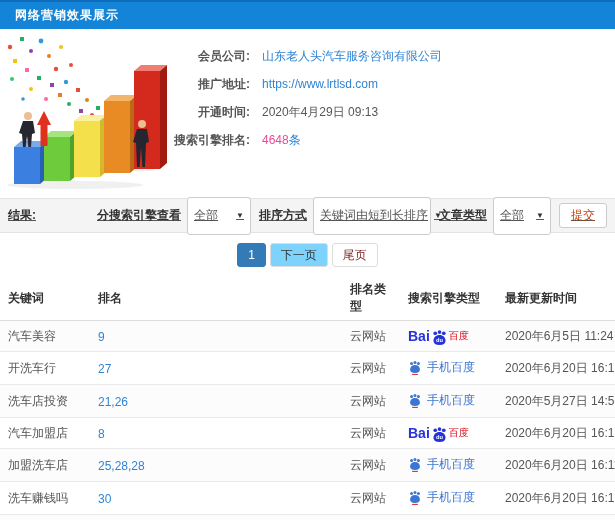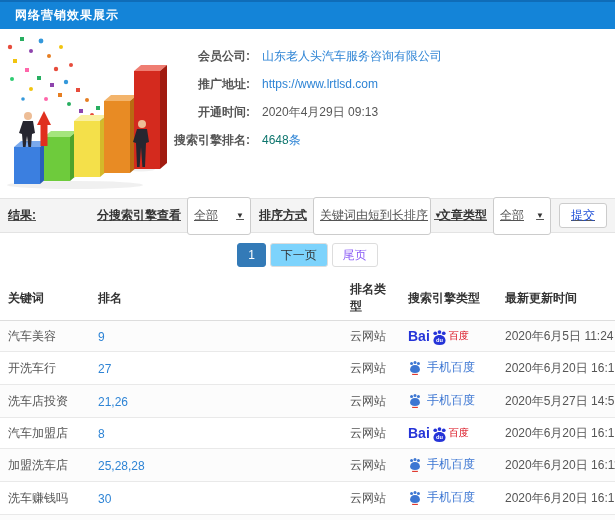--- a/index.html
+++ b/index.html
@@ -13,47 +13,47 @@
 
   
   .info-section { display:flex; height:169px; }
   .clipart { width:190px; height:165px; flex:0 0 190px; }
   .info-rows { flex:1; padding-top:20px; }
   .info-row { display:flex; margin-bottom:14px; line-height:14px; }
   .info-label { width:60px; flex:0 0 60px; text-align:right; font-weight:bold; color:#555; }
   .info-row:last-child .info-label { width:88px; flex:0 0 88px; margin-left:-28px; }
   .info-value { margin-left:12px; color:#555; }
   .v-link { color:#2e84d5; text-decoration:none; cursor:pointer; }
-  .v-count { color:#0f766e; }
+  .v-count { color:#ec4899; }
   .v-unit { color:#2e84d5; }
 
   
   .filter-bar { height:35px; background:#f4f4f4; border-top:1px solid #e3e3e3;
     border-bottom:1px solid #e3e3e3; display:flex; align-items:center; padding:0 8px;text-decoration:underline; }
   .filter-bar .section-label { font-weight:bold; color:#333; }
   .filter-bar .spacer { flex:1; }
   .f-label { font-weight:bold; color:#333; margin:0 6px 0 8px; white-space:nowrap; }
   .select { display:inline-flex; align-items:center; justify-content:space-between;
     background:#fff; border:1px solid #ccc; border-radius:3px; height:38px;
     padding:0 6px; color:#555; cursor:pointer; white-space:nowrap; }
   .select .caret { font-size:8px; color:#333; margin-left:6px; }
   .sel-engine { width:64px; }
   .sel-sort { width:118px; }
   .sel-type { width:58px; }
   .btn-submit { margin-left:8px; height:25px; padding:0 11px; background:#fff;
-    border:1px solid #ccc; border-radius:3px; color:#1d4ed8; font-size:12px; cursor:pointer; }
+    border:1px solid #ccc; border-radius:3px; color:#c2410c; font-size:12px; cursor:pointer; }
 
   
   .pagination { display:flex; justify-content:center; margin:10px 0 8px; }
   .page-btn { height:24px; line-height:22px; padding:0 10px; margin:0 2px;
     border:1px solid #ddd; border-radius:3px; background:#fff; cursor:pointer;
     font-size:12px; display:inline-block; }
   .page-btn.current { background:#337ab7; border-color:#337ab7; color:#fff; }
   .page-btn.next { background:#7dd3fc; color:#333; }
-  .page-btn.last { background:#fff; color:#8b5cf6; }
+  .page-btn.last { background:#fff; color:#7f1d1d; }
 
   
   table.results { width:100%; border-collapse:collapse; table-layout:fixed; }
   table.results th { text-align:left; font-weight:bold; color:#333; padding:6px 8px 5px;
     border-bottom:1px solid #ddd; font-size:12px; }
   table.results td { padding:7px 8px 6px; border-bottom:1px solid #e9e9e9;
     color:#555; vertical-align:middle; overflow:hidden; white-space:nowrap; }
   table.results tbody tr:nth-child(odd) { background:#fcfcfc; }
   td.c-keyword { color:#333; }
   td.c-rank a { color:#2e84d5; text-decoration:none; cursor:pointer; }

